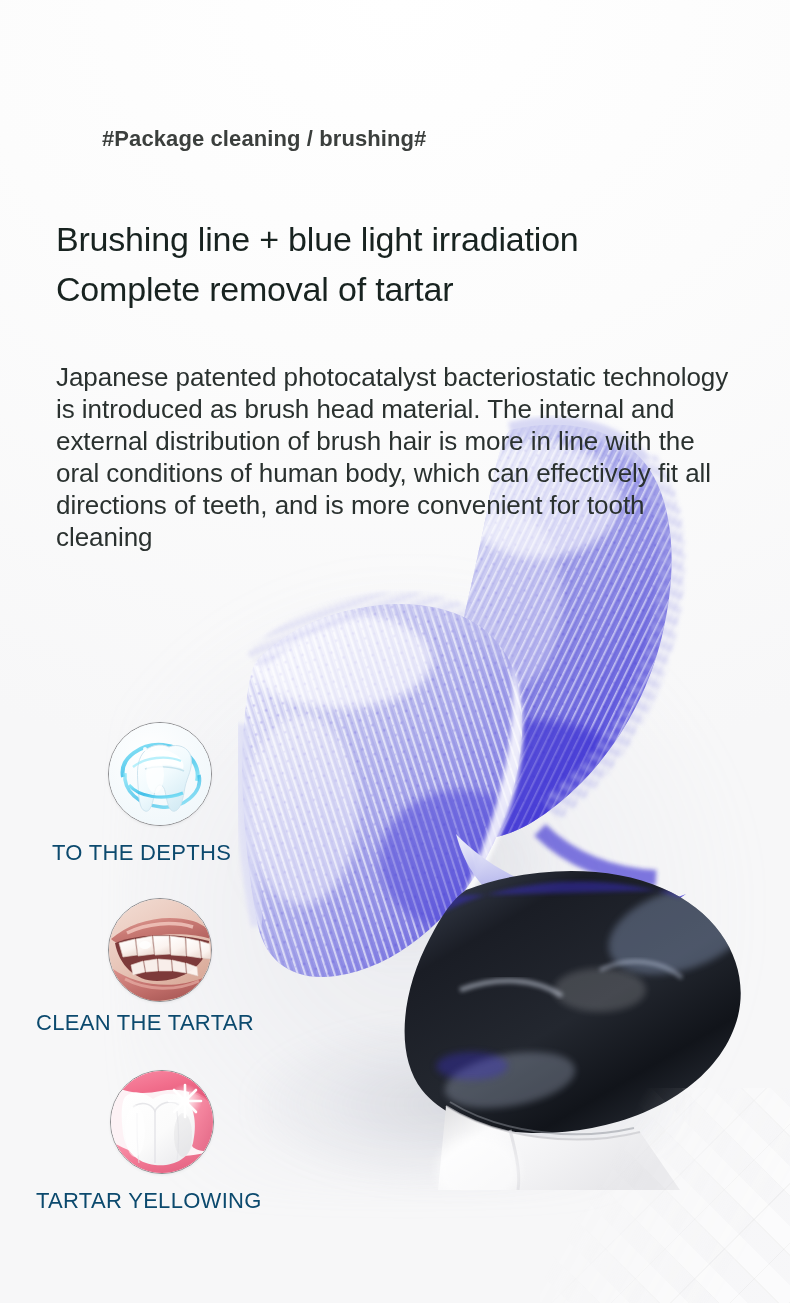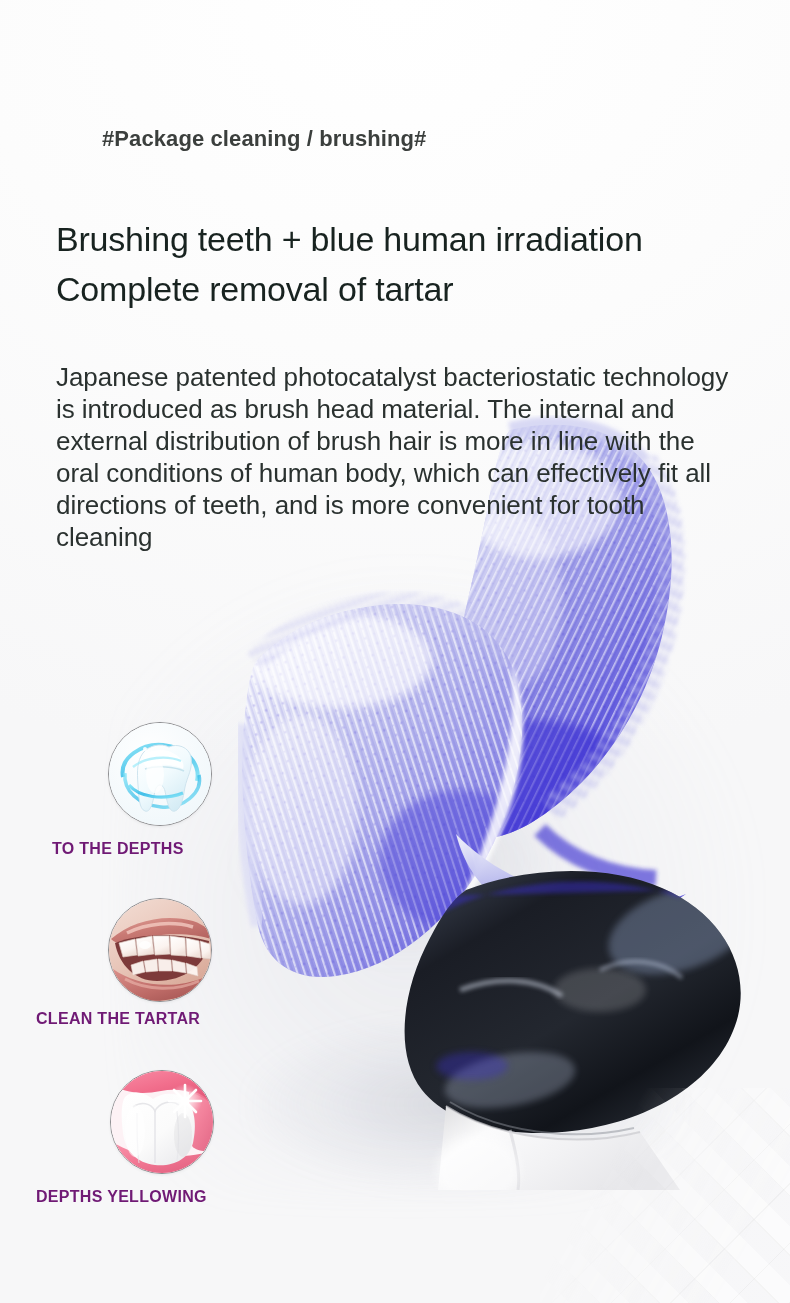--- a/index.html
+++ b/index.html
@@ -118,25 +118,25 @@
     width: 102px; height: 102px;
     border-radius: 50%;
     border: 1px solid #8d8d90;
     overflow: hidden;
     background: #ffffff;
     box-shadow: 0 1px 3px rgba(0,0,0,0.06);
   }
   .feature .flabel {
     position: absolute;
     left: 0;
-    font-size: 16px;
-    color: #701a75;
+    font-size: 22px;
+    color: #0c4a6e;
     letter-spacing: 0.3px;
     white-space: nowrap;
-    font-weight: 700;
+    font-weight: 400;
   }
 
   #feat-0 { left: 108px; top: 722px; }
   #feat-0 .flabel { left: -56px; top: 118px; }
   #feat-1 { left: 108px; top: 898px; }
   #feat-1 .flabel { left: -72px; top: 112px; }
   #feat-2 { left: 110px; top: 1070px; }
   #feat-2 .flabel { left: -74px; top: 118px; }
 
   .icon-svg { width: 102px; height: 102px; display: block; }
@@ -144,21 +144,21 @@
 </head>
 <body>
 
 <div id="page">
 
   <div class="bg-wash"></div>
   <div class="bg-soft-shadow"></div>
 
   <div class="tagline">#Package cleaning / brushing#</div>
 
-  <div class="headline">Brushing teeth + blue human irradiation
+  <div class="headline">Brushing line + blue light irradiation
 Complete removal of tartar</div>
 
   <div class="bodytext">Japanese patented photocatalyst bacteriostatic technology
 is introduced as brush head material. The internal and
 external distribution of brush hair is more in line with the
 oral conditions of human body, which can effectively fit all
 directions of teeth, and is more convenient for tooth
 cleaning</div>
 
   <div class="head-shadow"></div>
@@ -468,16 +468,16 @@
         <circle cx="74" cy="30" r="17" fill="url(#sparkG)" opacity="0.95"></circle>
         <g stroke="#ffffff" stroke-width="2.6" stroke-linecap="round" opacity="0.97">
           <line x1="74" y1="14" x2="74" y2="46"></line>
           <line x1="58" y1="30" x2="90" y2="30"></line>
           <line x1="63" y1="19" x2="85" y2="41"></line>
           <line x1="85" y1="19" x2="63" y2="41"></line>
         </g>
         <circle cx="74" cy="30" r="4" fill="#ffffff"></circle>
       </svg>
     </div>
-    <div class="flabel">DEPTHS YELLOWING</div>
+    <div class="flabel">TARTAR YELLOWING</div>
   </div>
 
 </div>
 
 </body></html>

